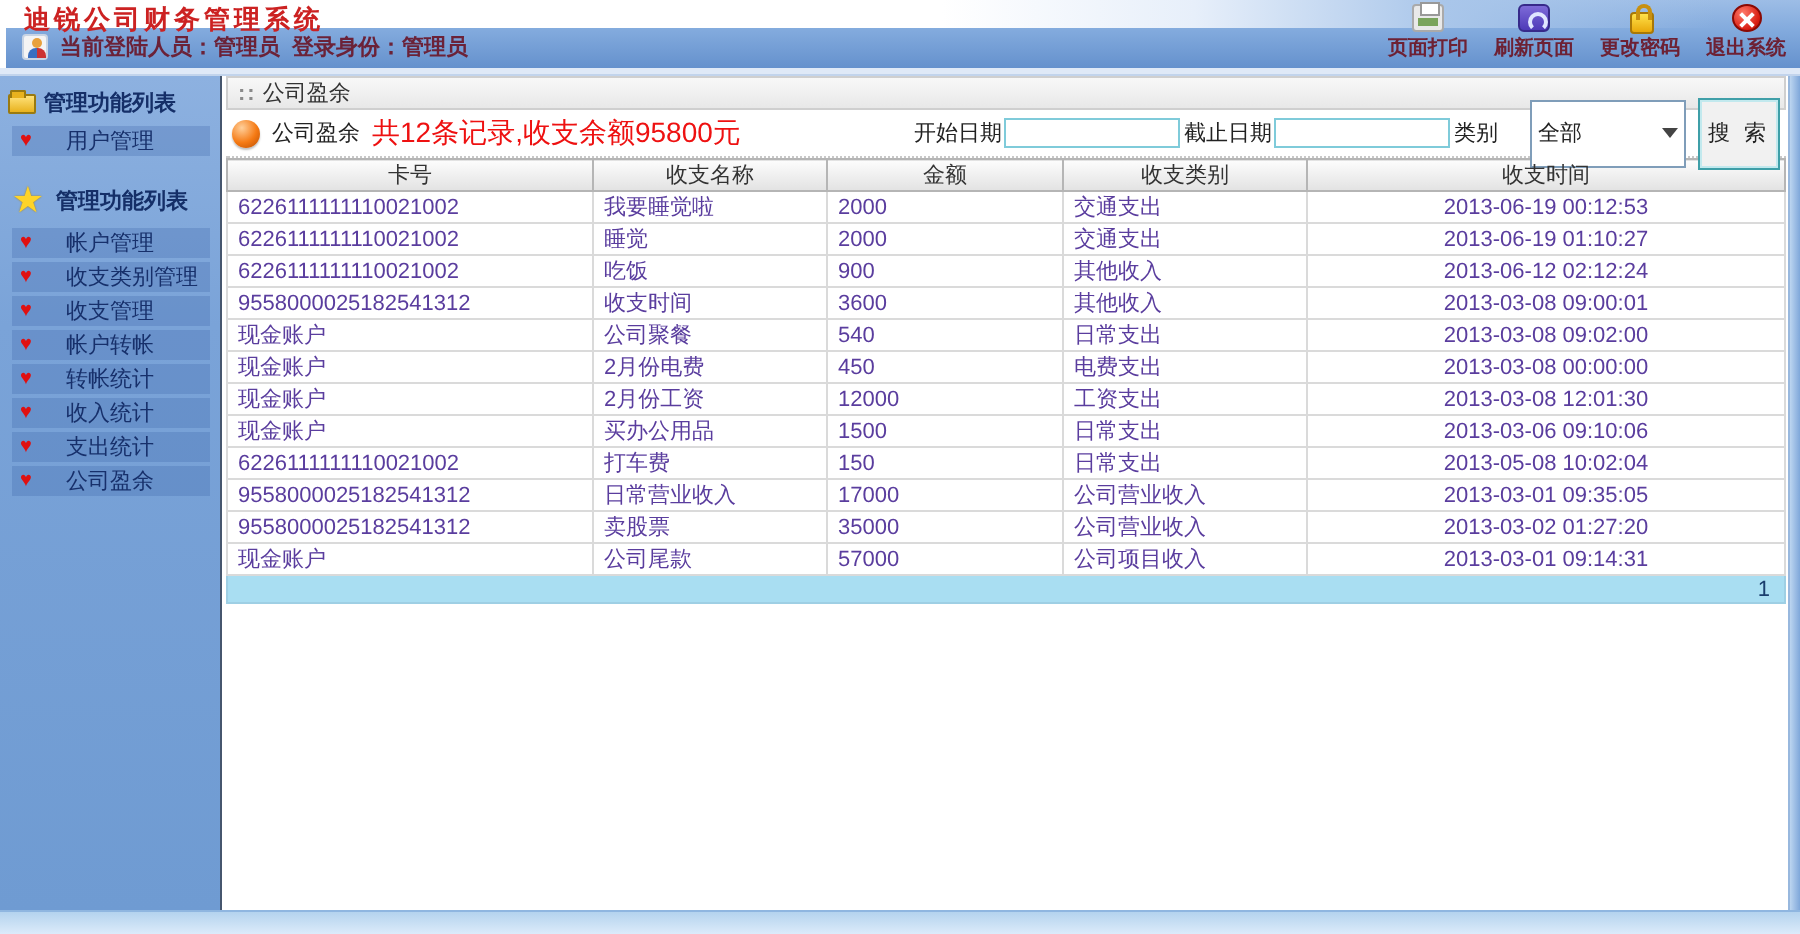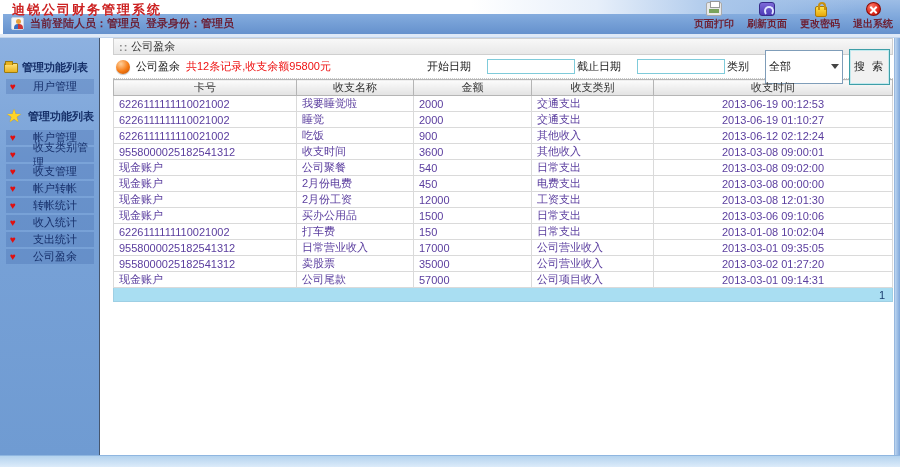--- a/index.html
+++ b/index.html
@@ -45,21 +45,21 @@
   .exit-icon::after  { transform:rotate(-45deg); }
 
   
   .sub-strip { position:absolute; left:0; top:34px; width:900px; height:4px; background:#dfe9f7; border-bottom:1px solid #c2d4ec; }
   .right-strip { position:absolute; right:0; top:38px; width:6px; height:417px;
             background:linear-gradient(90deg,#bcd5f0,#7fa7da); border-left:1px solid #98b8de; }
   .bottom-strip { position:absolute; left:0; bottom:0; width:900px; height:12px;
             background:linear-gradient(180deg,#b4d3ee,#dcebfa); border-top:1px solid #8fb6e0; }
 
   
-  .sidebar { position:absolute; left:0; top:38px; width:100px; height:417px; padding-top:20px;
+  .sidebar { position:absolute; left:0; top:38px; width:111px; height:417px; padding-top:4px;
             background:linear-gradient(180deg,#8db1e0 0%,#7aa3d8 30%,#6f9bd2 100%);
             border-right:1px solid #46566e; }
   .group { margin-bottom:10px; }
   .ghead { display:flex; align-items:center; gap:4px; padding:2px 2px 2px 4px; font-size:11px; font-weight:bold; color:#152f68; }
   .gicon { position:relative; flex:0 0 auto; }
   .folder-icon { width:14px; height:10px; background:linear-gradient(180deg,#ffe27a,#e8b21e); border:1px solid #9a7a10; border-radius:1px; margin-top:1px; }
   .folder-icon::before { content:""; position:absolute; left:0; top:-3px; width:6px; height:3px; background:#e8b21e; border:1px solid #9a7a10; border-bottom:none; border-radius:1px 1px 0 0; }
   .star-icon { width:20px; height:20px; font-size:18px; line-height:20px; color:#ffd428; text-shadow:0 0 1px #b08000; text-align:center; }
   .star-icon::before { content:"★"; }
   .gitems { }
@@ -72,24 +72,24 @@
   .main { position:absolute; left:113px; top:38px; width:780px; }
   .breadcrumb-bar { height:17px; background:linear-gradient(180deg,#f8f8f8,#e8e8e8);
             border:1px solid #cfcfcf; display:flex; align-items:center; padding-left:5px; font-size:11px; color:#333; gap:3px; }
   .crumb-prefix { color:#8a8a8a; font-weight:bold; letter-spacing:1px; }
 
   .toolbar { height:24px; display:flex; align-items:center; padding:0 3px; background:#fff;
             border-bottom:1px dotted #c8c8c8; }
   .ball-icon { width:14px; height:14px; border-radius:50%;
             background:radial-gradient(circle at 35% 28%,#ffcf9a,#f57a14 55%,#b84c02); box-shadow:0 1px 1px rgba(0,0,0,.25); }
   .summary-title { font-size:11px; color:#222; margin:0 6px 0 6px; }
-  .summary-stats { font-size:11px; color:#ee1111; }
+  .summary-stats { font-size:14px; color:#ee1111; }
 
   .filters { margin-left:auto; display:flex; align-items:center; gap:2px; font-size:11px; color:#222; }
-  .ffield { display:flex; align-items:center; gap:16px; }
+  .ffield { display:flex; align-items:center; gap:1px; }
   .filter-input { width:88px; height:15px; border:1px solid #7fcbda; font-size:11px; padding:0 2px; outline:none; }
   .select-box { width:78px; height:17px; border:1px solid #7f9db9; background:#fff; display:flex;
             align-items:center; justify-content:space-between; padding:16px 3px; margin-left:14px; cursor:pointer; }
   .select-arrow { width:0; height:0; border-left:4px solid transparent; border-right:4px solid transparent; border-top:5px solid #444; }
   .search-btn { height:36px; margin-left:4px; padding:0 4px; font-size:11px; color:#222; letter-spacing:2px;
             background:#f1f1f1; border:1px solid #3f9fa8; box-shadow:inset 0 0 0 1px #c2e9ee; cursor:pointer; }
 
   .grid-table { width:780px; border-collapse:collapse; table-layout:fixed; font-size:11px;
             border:1px solid #9a9a9a; }
   .grid-table th { height:16px; font-weight:normal; color:#333; text-align:center;
@@ -305,21 +305,21 @@
           <td class="c-name">买办公用品</td>
           <td class="c-amount">1500</td>
           <td class="c-category">日常支出</td>
           <td class="c-time">2013-03-06 09:10:06</td>
         </tr>
         <tr>
           <td class="c-card">6226111111110021002</td>
           <td class="c-name">打车费</td>
           <td class="c-amount">150</td>
           <td class="c-category">日常支出</td>
-          <td class="c-time">2013-01-08 10:02:04</td>
+          <td class="c-time">2013-05-08 10:02:04</td>
         </tr>
         <tr>
           <td class="c-card">9558000025182541312</td>
           <td class="c-name">日常营业收入</td>
           <td class="c-amount">17000</td>
           <td class="c-category">公司营业收入</td>
           <td class="c-time">2013-03-01 09:35:05</td>
         </tr>
         <tr>
           <td class="c-card">9558000025182541312</td>

